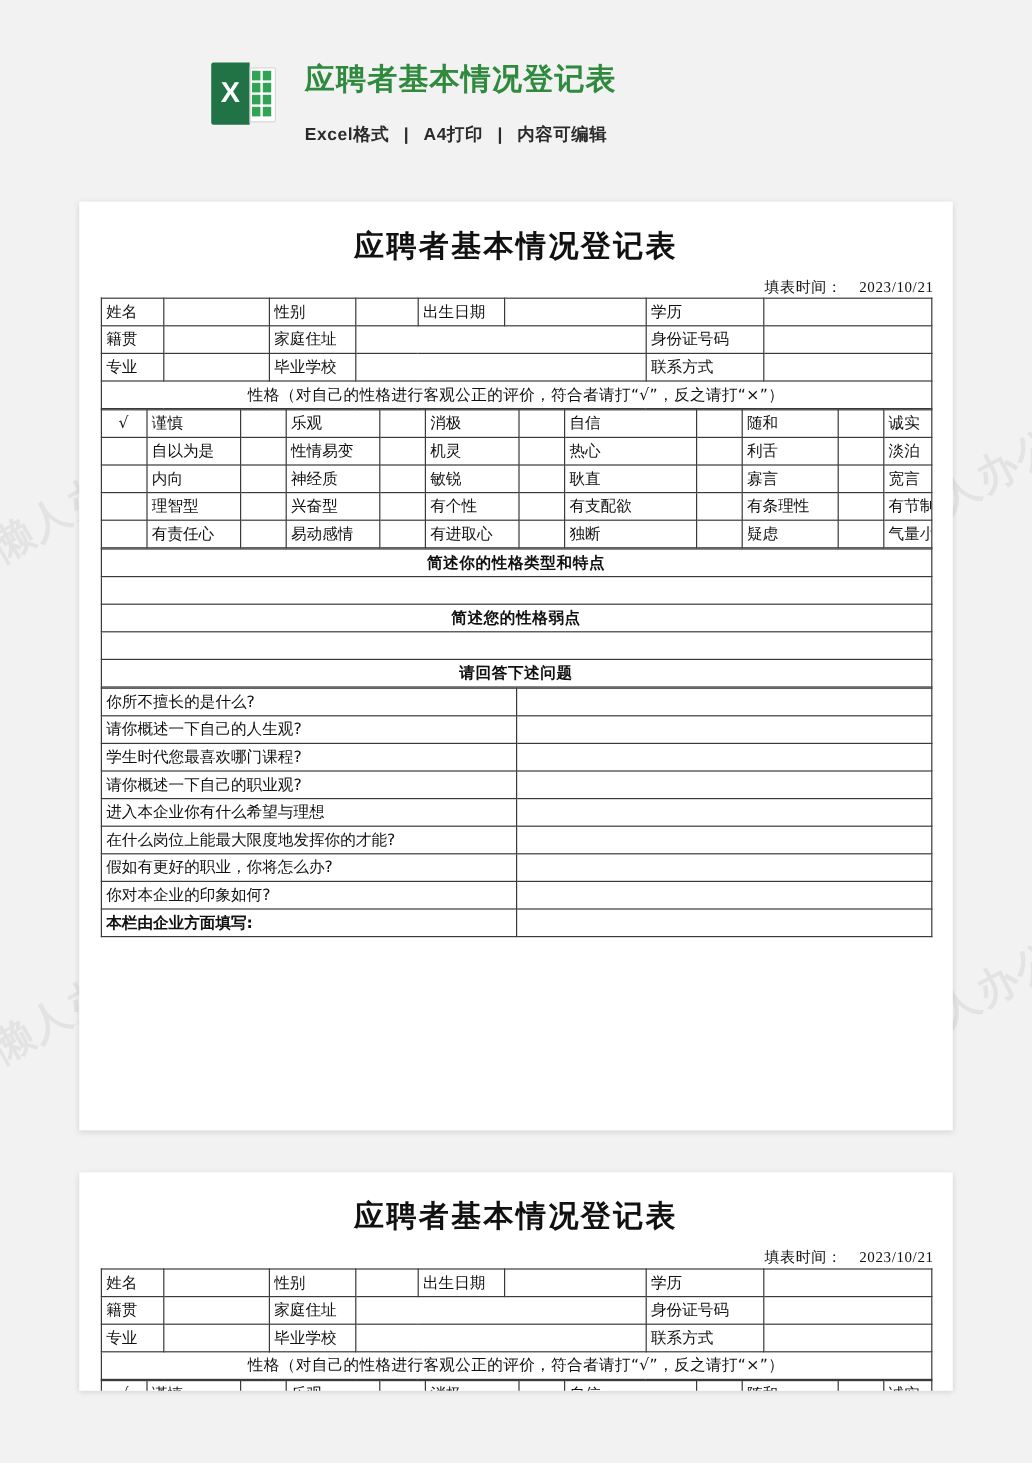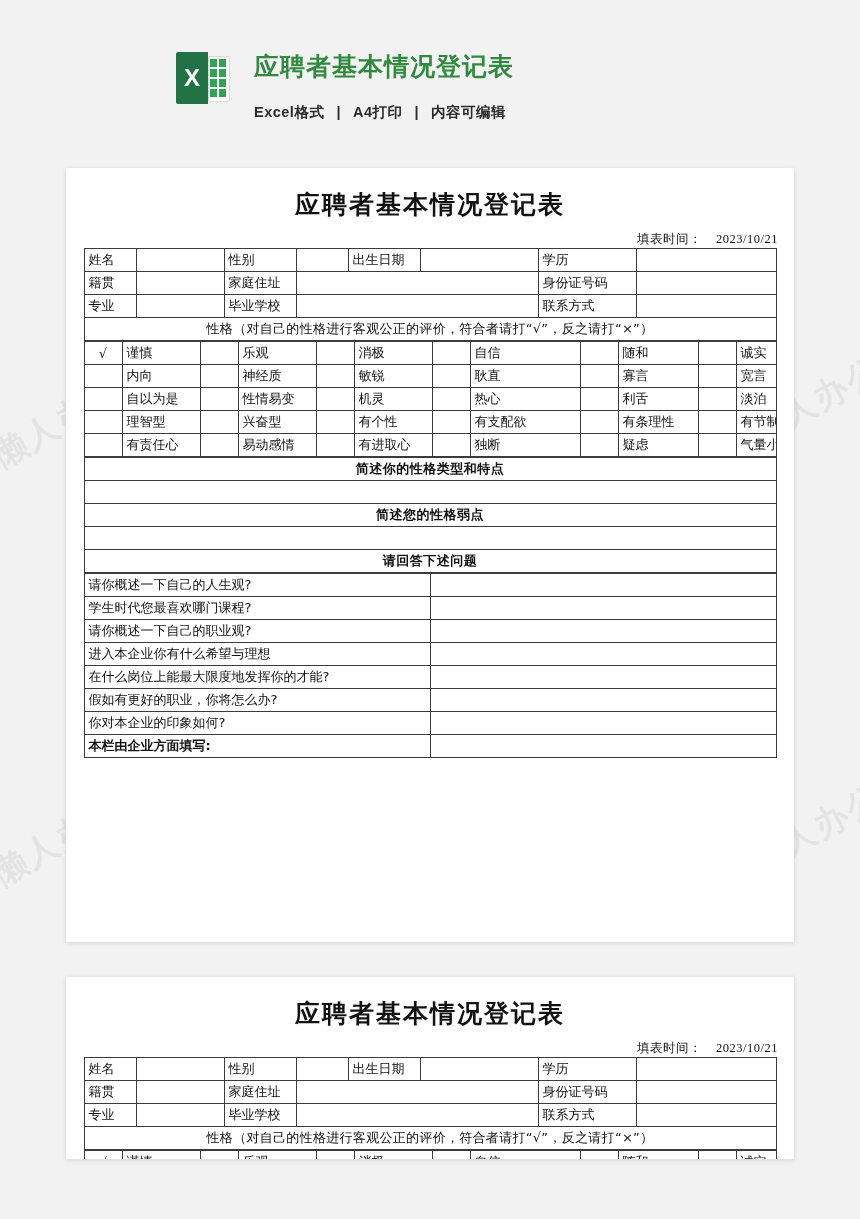--- a/index.html
+++ b/index.html
@@ -190,45 +190,45 @@
               <td>消极</td>
               <td class="chk"></td>
               <td>自信</td>
               <td class="chk"></td>
               <td>随和</td>
               <td class="chk"></td>
               <td>诚实</td>
             </tr>
             <tr>
               <td class="chk"></td>
+              <td>自以为是</td>
+              <td class="chk"></td>
+              <td>性情易变</td>
+              <td class="chk"></td>
+              <td>机灵</td>
+              <td class="chk"></td>
+              <td>热心</td>
+              <td class="chk"></td>
+              <td>利舌</td>
+              <td class="chk"></td>
+              <td>淡泊</td>
+            </tr>
+            <tr>
+              <td class="chk"></td>
               <td>内向</td>
               <td class="chk"></td>
               <td>神经质</td>
               <td class="chk"></td>
               <td>敏锐</td>
               <td class="chk"></td>
               <td>耿直</td>
               <td class="chk"></td>
               <td>寡言</td>
               <td class="chk"></td>
               <td>宽言</td>
-            </tr>
-            <tr>
-              <td class="chk"></td>
-              <td>自以为是</td>
-              <td class="chk"></td>
-              <td>性情易变</td>
-              <td class="chk"></td>
-              <td>机灵</td>
-              <td class="chk"></td>
-              <td>热心</td>
-              <td class="chk"></td>
-              <td>利舌</td>
-              <td class="chk"></td>
-              <td>淡泊</td>
             </tr>
             <tr>
               <td class="chk"></td>
               <td>理智型</td>
               <td class="chk"></td>
               <td>兴奋型</td>
               <td class="chk"></td>
               <td>有个性</td>
               <td class="chk"></td>
               <td>有支配欲</td>
@@ -277,20 +277,24 @@
           </tr>
         </tbody>
       </table>
 
       <table class="frm">
         <colgroup>
             <col style="width:346px">
             <col style="width:346px">
           </colgroup>
         <tbody id="question-rows">
+            <tr>
+              <td class="qtext">你所不擅长的是什么?</td>
+              <td class="blank"></td>
+            </tr>
             <tr>
               <td class="qtext">请你概述一下自己的人生观?</td>
               <td class="blank"></td>
             </tr>
             <tr>
               <td class="qtext">学生时代您最喜欢哪门课程?</td>
               <td class="blank"></td>
             </tr>
             <tr>
               <td class="qtext">请你概述一下自己的职业观?</td>

